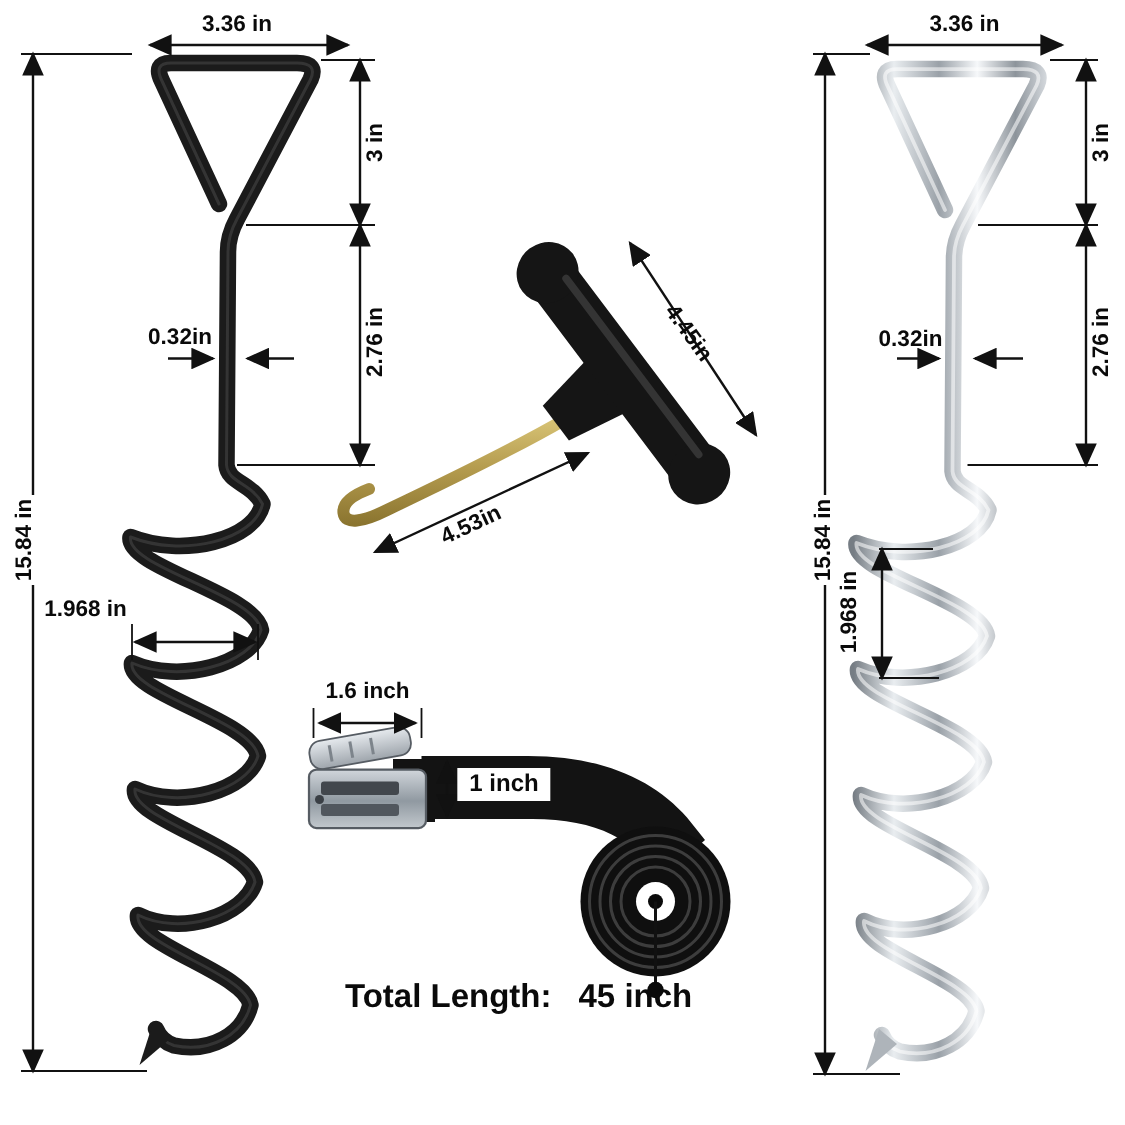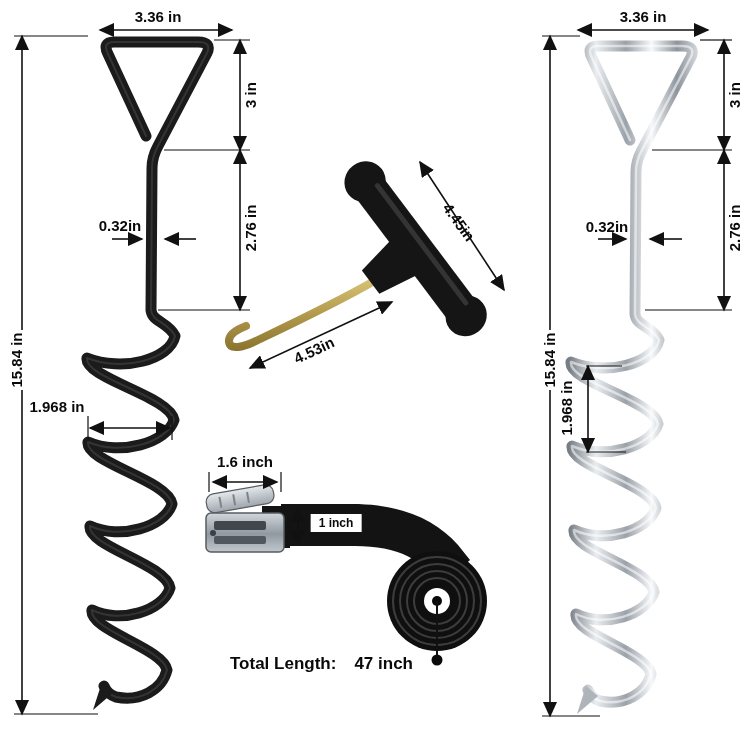--- a/index.html
+++ b/index.html
@@ -8,24 +8,24 @@
     font-family:"Liberation Sans",sans-serif;overflow:hidden;
   }
   .canvas svg{position:absolute;left:0;top:0;}
   .lbl{
     position:absolute;font-weight:700;font-size:15px;color:#0a0a0a;
     white-space:nowrap;transform:translate(-50%,-50%);line-height:1;
   }
   .lbl.v   {transform:translate(-50%,-50%) rotate(-90deg);}
   .lbl.r54 {transform:translate(-50%,-50%) rotate(54deg);}
   .lbl.rm25{transform:translate(-50%,-50%) rotate(-25deg);}
-  .lbl.patch{background:#ffffff;padding:3px 8px;font-size:12px;}
+  .lbl.patch{background:#ffffff;padding:3px 8px;font-size:16px;}
   .total-row{
     position:absolute;display:flex;gap:18px;align-items:flex-end;
-    font-weight:700;font-size:17px;color:#0a0a0a;white-space:nowrap;
+    font-weight:700;font-size:22px;color:#0a0a0a;white-space:nowrap;
     transform:translate(0,-50%);
   }
 </style>
 </head>
 <body>
 
 <div class="canvas">
 
   <svg width="750" height="750" viewBox="0 0 750 750">
     <defs>
@@ -181,16 +181,16 @@
   <div class="lbl v" style="left:566px;top:408px;">1.968 in</div>
 
   <div class="lbl r54" style="left:459px;top:222px;">4.45in</div>
   <div class="lbl rm25" style="left:314px;top:350px;">4.53in</div>
 
   <div class="lbl" style="left:245px;top:461px;text-align:right;">1.6 inch</div>
   <div class="lbl patch" style="left:336px;top:523px;">1 inch</div>
 
   <div class="total-row" style="left:230px;top:664px;">
     <span>Total Length:</span>
-    <span>47 inch</span>
+    <span>45 inch</span>
   </div>
 
 </div>
 
 </body></html>

